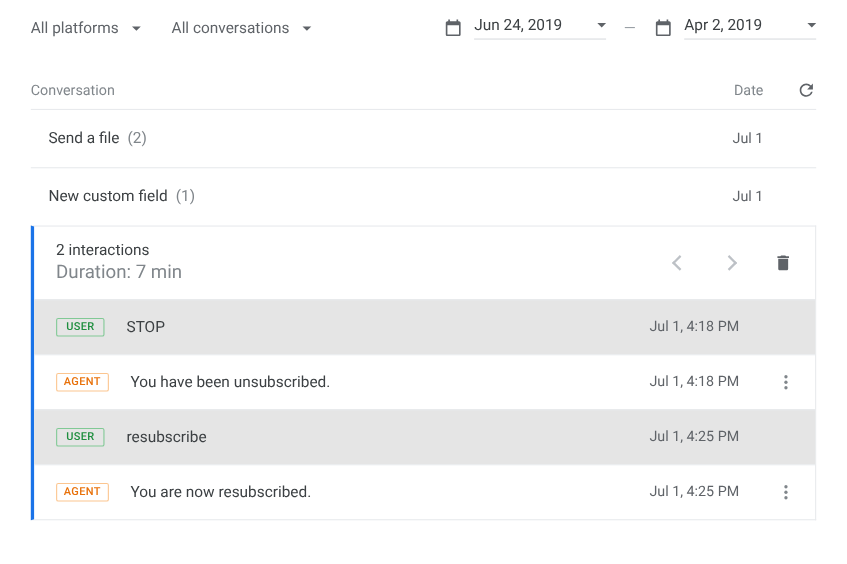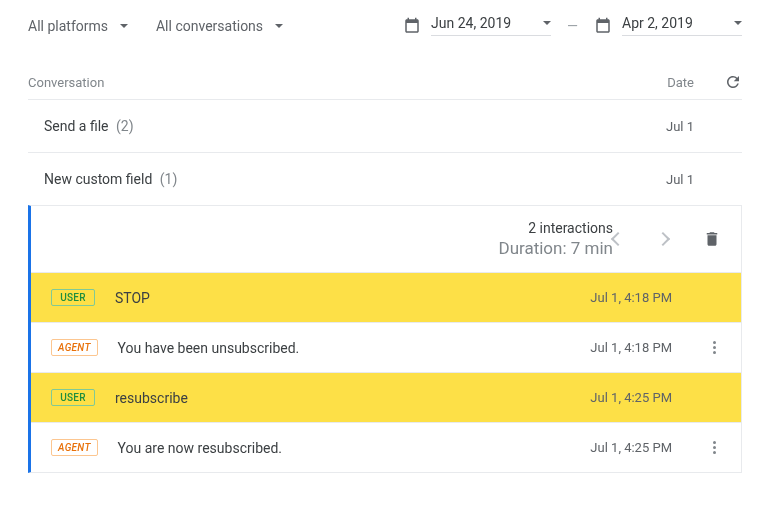--- a/index.html
+++ b/index.html
@@ -115,21 +115,20 @@
     }
     .expanded-panel {
       border: 1px solid #e8eaed;
       border-left: 3px solid #1a73e8;
       margin: 0 28px 0 28px;
     }
     .expanded-header {
       display: flex;
       align-items: center;
       padding: 14px 20px;
-      text-align: right;
     }
     .expanded-header-text {
       flex: 1;
     }
     .interactions-title {
       color: #3c4043;
       font-size: 14px;
       margin-bottom: 2px;
     }
     .interactions-duration {
@@ -161,41 +160,40 @@
       fill: #5f6368;
       cursor: pointer;
     }
     .message-row {
       display: flex;
       align-items: center;
       padding: 16px 20px;
       border-top: 1px solid #e8eaed;
     }
     .message-row.alt {
-      background: #fde047;
+      background: #e5e5e5;
     }
     .role-badge {
       display: inline-block;
       padding: 2px 6px;
       border: 1px solid;
       border-radius: 2px;
       font-size: 10px;
       font-weight: 500;
       letter-spacing: 0.3px;
       min-width: 44px;
       text-align: center;
     }
     .role-badge.user {
       color: #1e8e3e;
       border-color: #81c995;
     }
     .role-badge.agent {
       color: #e8710a;
       border-color: #fcc690;
-      font-style: italic;
     }
     .message-text {
       margin-left: 20px;
       color: #3c4043;
       font-size: 14px;
       flex: 1;
     }
     .message-time {
       color: #5f6368;
       font-size: 13px;

